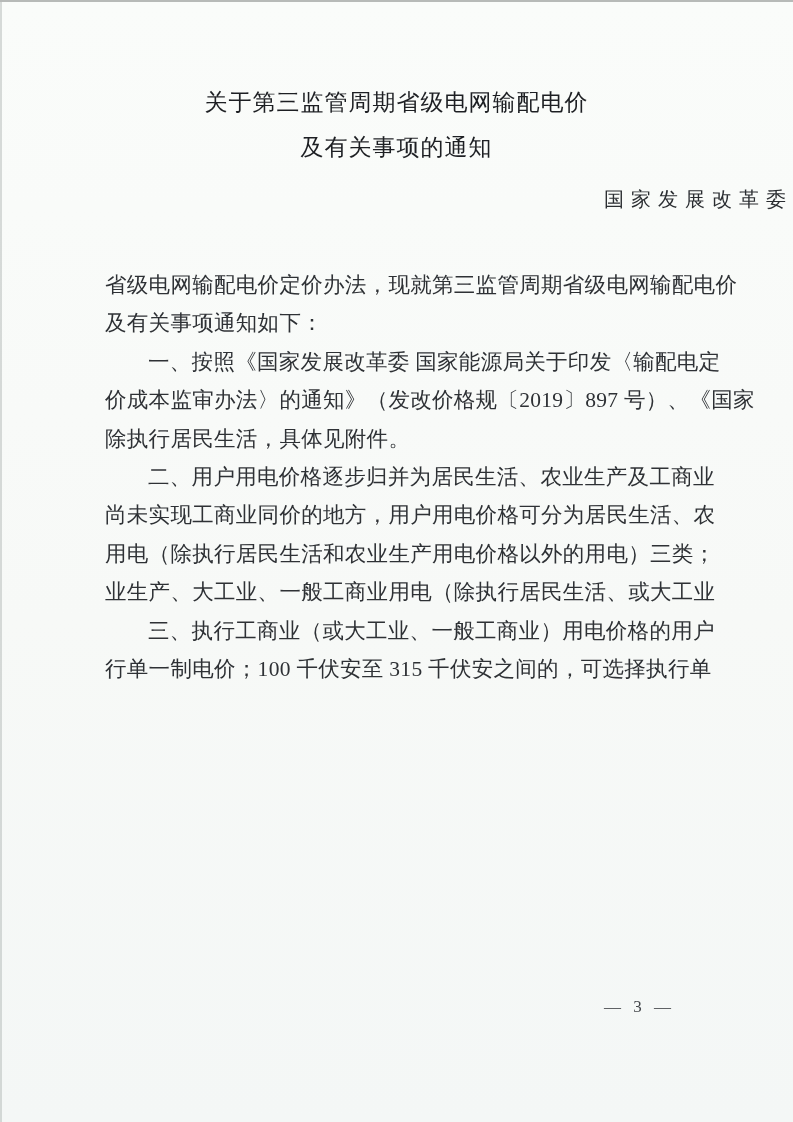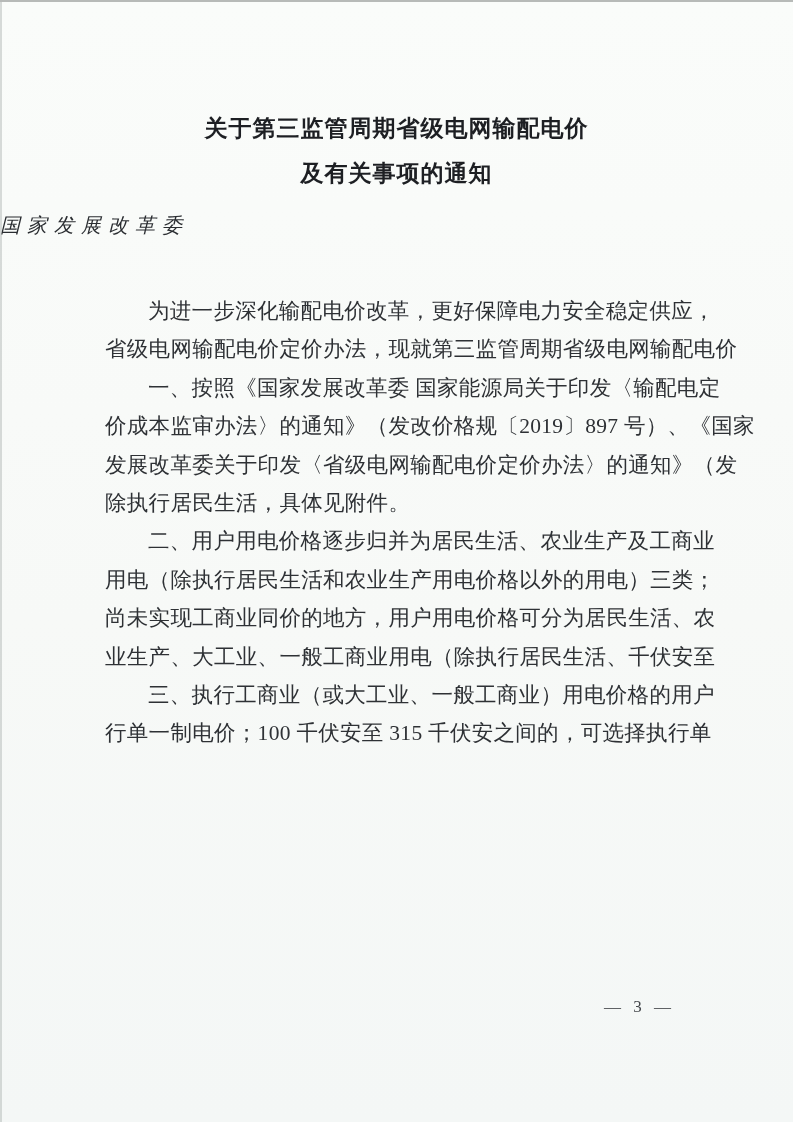--- a/index.html
+++ b/index.html
@@ -19,36 +19,35 @@
     overflow: hidden;
   }
   .page::before {
     content: "";
     position: absolute;
     left: 0; top: 0; bottom: 0;
     width: 2px;
     background: rgba(170, 178, 176, 0.45);
   }
   .doc-title {
-    padding-top: 104px;
+    padding-top: 78px;
     text-align: center;
     font-size: 23px;
-    font-weight: bold;
+    font-weight: normal;
     line-height: 45px;
     letter-spacing: 1px;
     color: #1d1f23;
   }
   .doc-author {
     margin-top: 14px;
-    text-align: left;
+    text-align: right;
     font-size: 20px;
     line-height: 30px;
     letter-spacing: 7px;
     color: #2a2d31;
-    font-style: italic;
   }
   .doc-body {
     margin: 52px 86px 0 105px;
     width: 602px;
     font-size: 21.5px;
     line-height: 38.4px;
     color: #2e3135;
   }
   .doc-body .line {
     white-space: nowrap;
@@ -73,29 +72,28 @@
 <div class="page">
 
   <div class="doc-title">
     <div>关于第三监管周期省级电网输配电价</div>
     <div>及有关事项的通知</div>
   </div>
 
   <div class="doc-author">国家发展改革委</div>
 
   <div class="doc-body">
-    <div class="line ind">为进一步深化输配电价改革，更好保障电力安全稳定供应，</div>
     <div class="line">省级电网输配电价定价办法，现就第三监管周期省级电网输配电价</div>
+    <div class="line">及有关事项通知如下：</div>
     <div class="line ind">一、按照《国家发展改革委 国家能源局关于印发〈输配电定</div>
     <div class="line">价成本监审办法〉的通知》（发改价格规〔2019〕897 号）、《国家</div>
-    <div class="line">发展改革委关于印发〈省级电网输配电价定价办法〉的通知》（发</div>
     <div class="line">除执行居民生活，具体见附件。</div>
     <div class="line ind">二、用户用电价格逐步归并为居民生活、农业生产及工商业</div>
+    <div class="line">尚未实现工商业同价的地方，用户用电价格可分为居民生活、农</div>
     <div class="line">用电（除执行居民生活和农业生产用电价格以外的用电）三类；</div>
-    <div class="line">尚未实现工商业同价的地方，用户用电价格可分为居民生活、农</div>
-    <div class="line">业生产、大工业、一般工商业用电（除执行居民生活、千伏安至</div>
+    <div class="line">业生产、大工业、一般工商业用电（除执行居民生活、或大工业</div>
     <div class="line ind">三、执行工商业（或大工业、一般工商业）用电价格的用户</div>
     <div class="line">行单一制电价；100 千伏安至 315 千伏安之间的，可选择执行单</div>
   </div>
 
   <div class="page-number">— 3 —</div>
 
 </div>
 
 </body></html>

